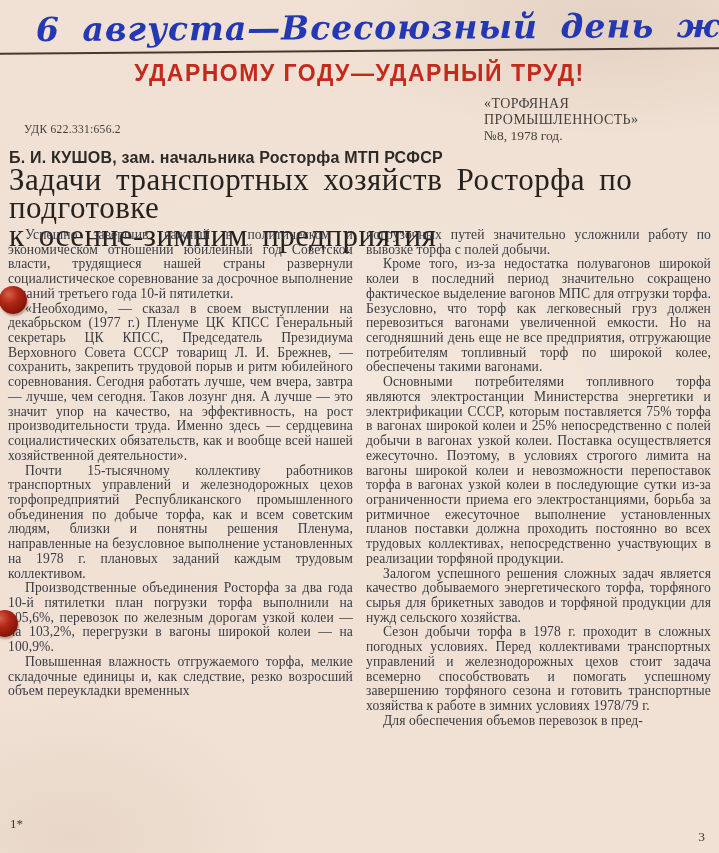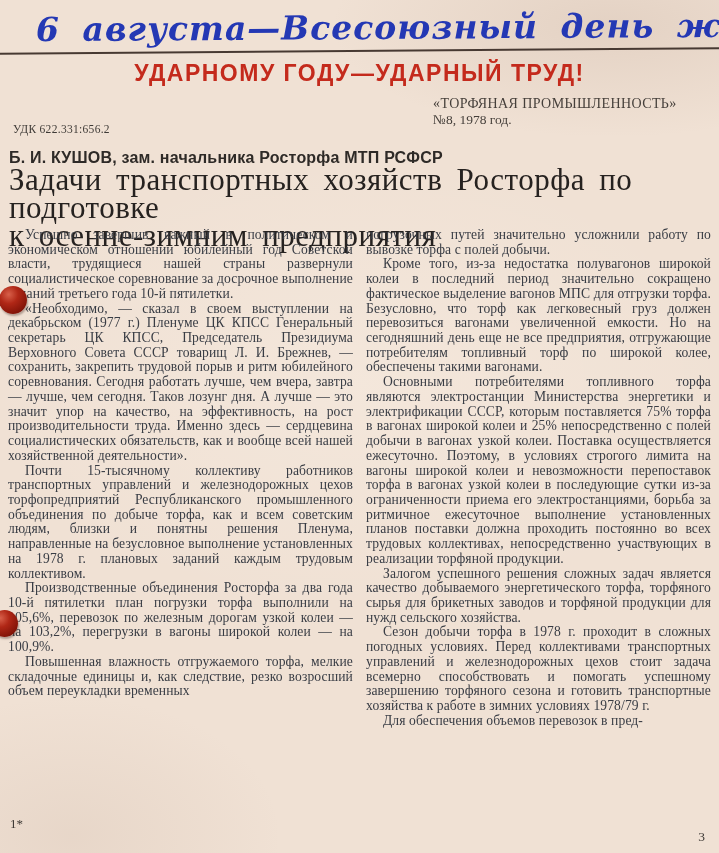--- a/index.html
+++ b/index.html
@@ -36,28 +36,28 @@
   }
   .slogan{
     position:absolute; left:0; top:60px; width:719px;
     text-align:center;
     font-family:"Liberation Sans", sans-serif;
     font-weight:bold; font-size:23px; letter-spacing:1.5px;
     color:#c42a1c;
     white-space:nowrap;
   }
   .journal-ref{
-    position:absolute; left:433px; top:96px;
+    position:absolute; left:484px; top:96px;
     font-family:"Liberation Serif", serif;
     color:#453f3a; line-height:16px;
   }
   .journal-ref .jname{font-size:14px; letter-spacing:0.4px;}
   .journal-ref .jissue{font-size:13.5px;}
   .udk{
-    position:absolute; left:13px; top:123px;
+    position:absolute; left:24px; top:123px;
     font-family:"Liberation Serif", serif;
     font-size:11.5px; color:#3e3a36; letter-spacing:0.3px;
   }
   
   .author{
     position:absolute; left:9px; top:149px;
     font-family:"Liberation Sans", sans-serif;
     font-weight:bold; font-size:16px; color:#2e2a27;
     letter-spacing:0.2px;
   }

